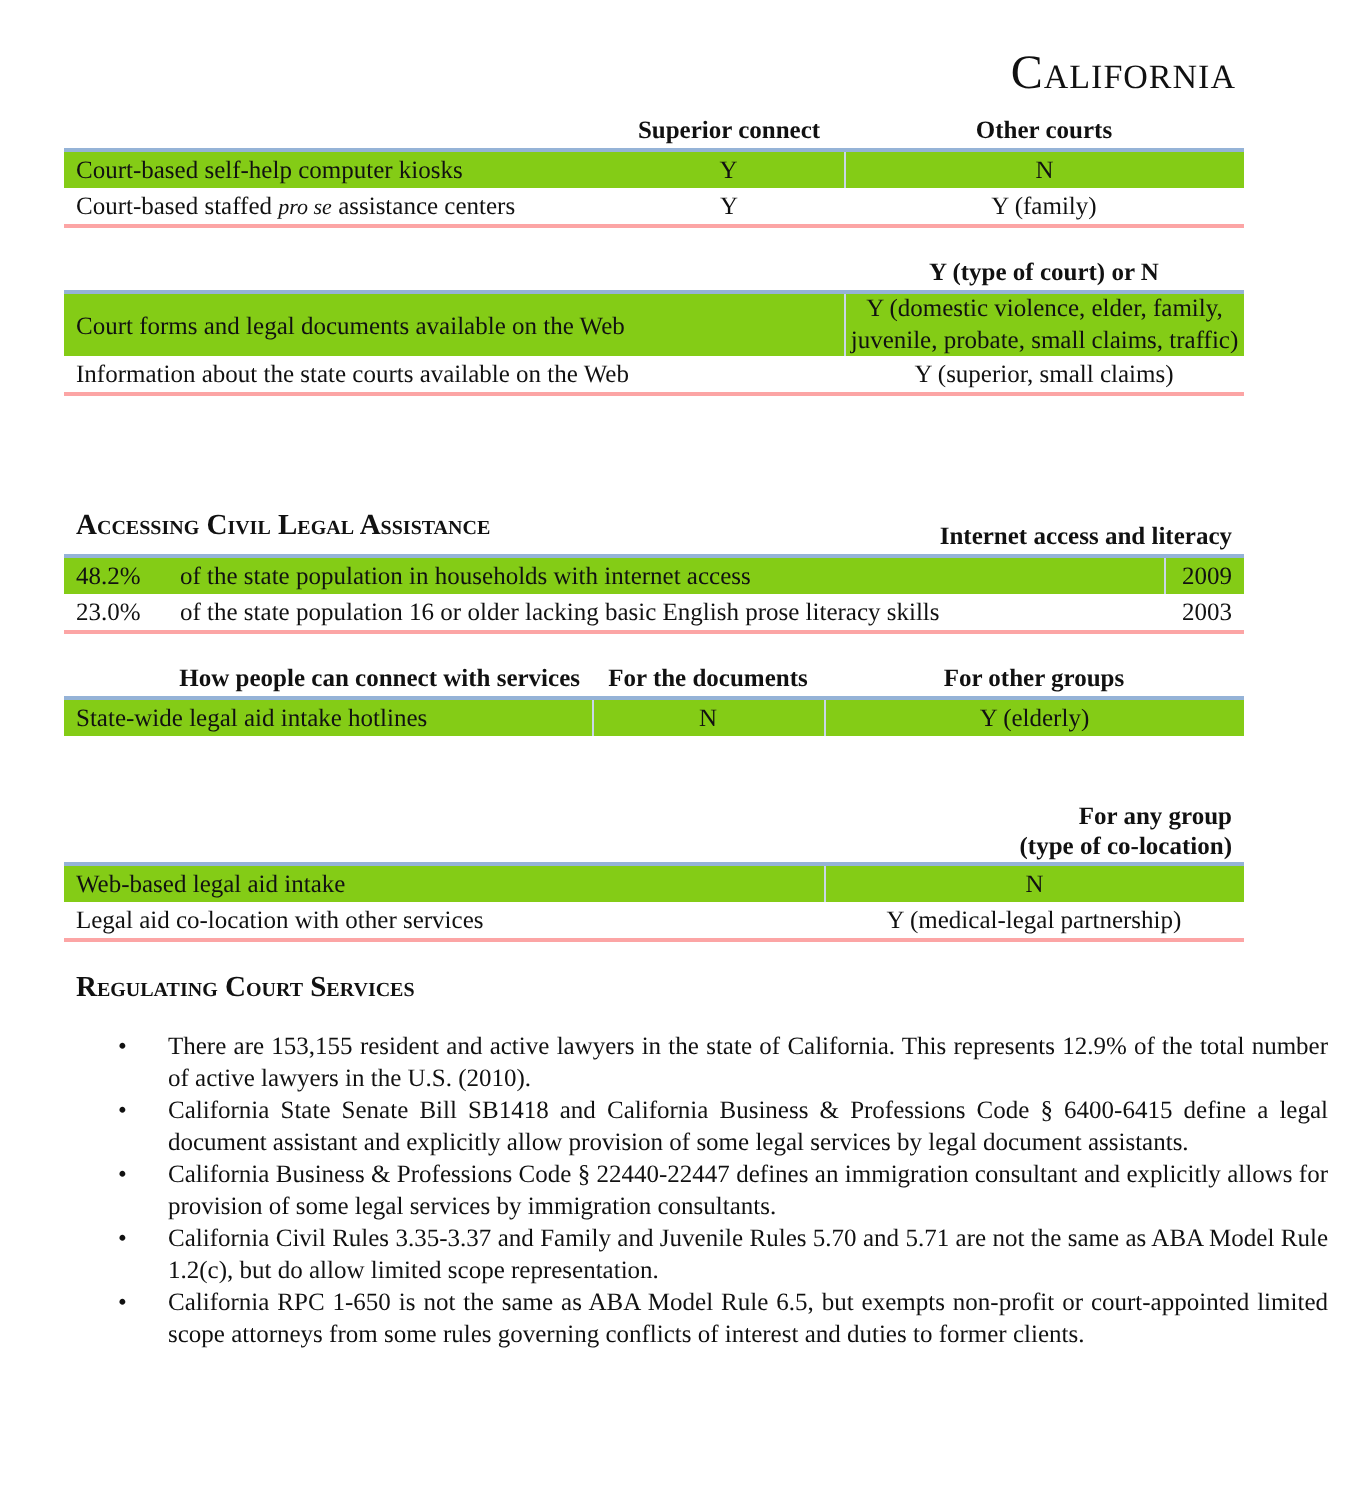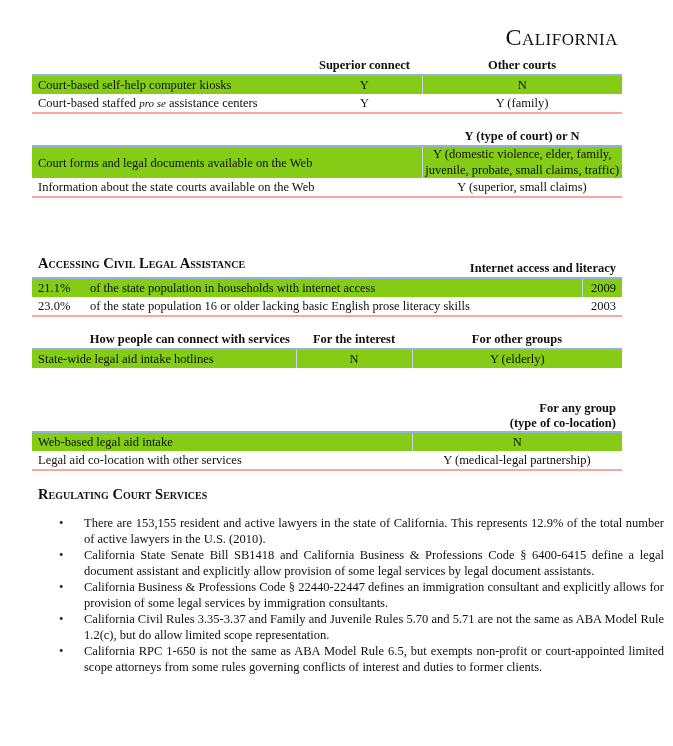--- a/index.html
+++ b/index.html
@@ -89,42 +89,42 @@
   <colgroup>
       <col style="width:52px">
       <col style="width:498px">
       <col style="width:40px">
     </colgroup>
   <tbody>
       <tr class="hdr">
     <th class="left" colspan="3">Internet access and literacy</th>
   </tr>
   <tr class="shade">
-    <td>21.1%</td>
+    <td>48.2%</td>
     <td>of the state population in households with internet access</td>
     <td class="r sep">2009</td>
   </tr>
   <tr class="last">
     <td>23.0%</td>
     <td>of the state population 16 or older lacking basic English prose literacy skills</td>
     <td class="r">2003</td>
   </tr>
 </tbody>
   </table>
 
 <table class="tbl" style="top:330px;">
   <colgroup>
       <col style="width:264px">
       <col style="width:116px">
       <col style="width:210px">
     </colgroup>
   <tbody>
       <tr class="hdr">
     <th class="left">How people can connect with services</th>
-    <th>For the interest</th>
+    <th>For the documents</th>
     <th>For other groups</th>
   </tr>
   <tr class="shade">
     <td>State-wide legal aid intake hotlines</td>
     <td class="c sep">N</td>
     <td class="c sep">Y (elderly)</td>
   </tr>
 </tbody>
   </table>
 

